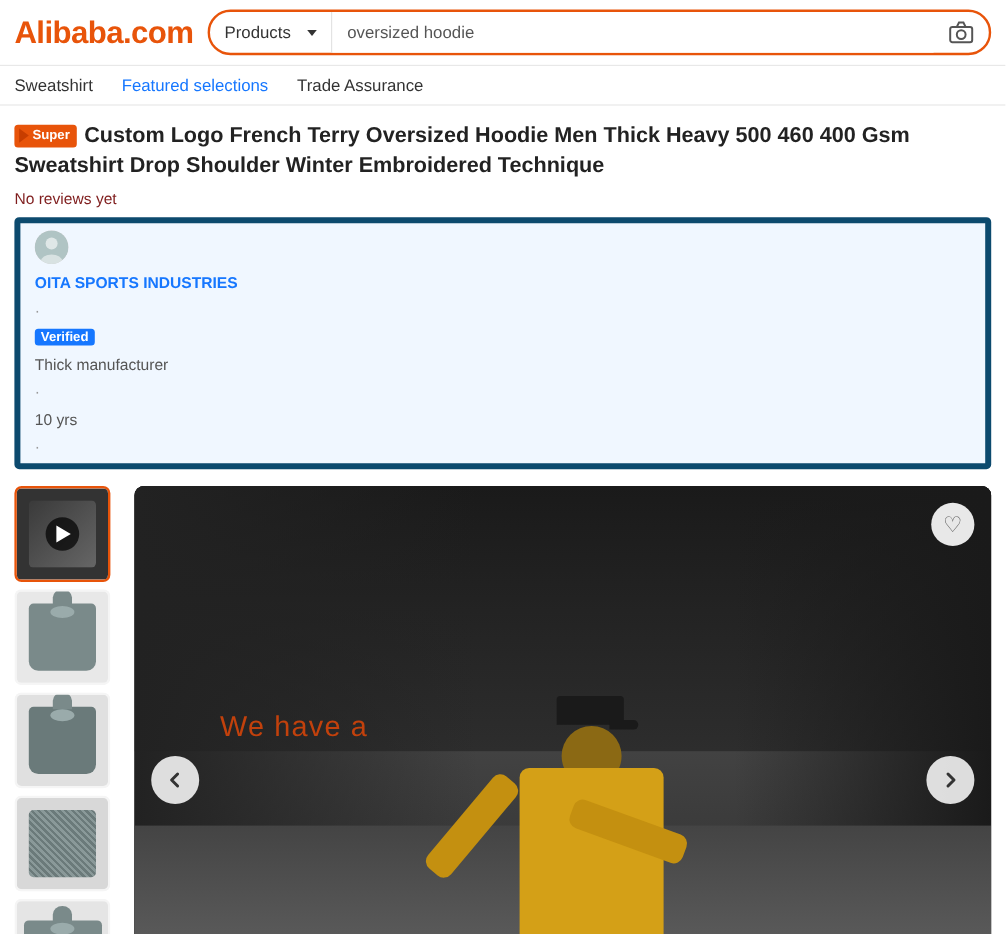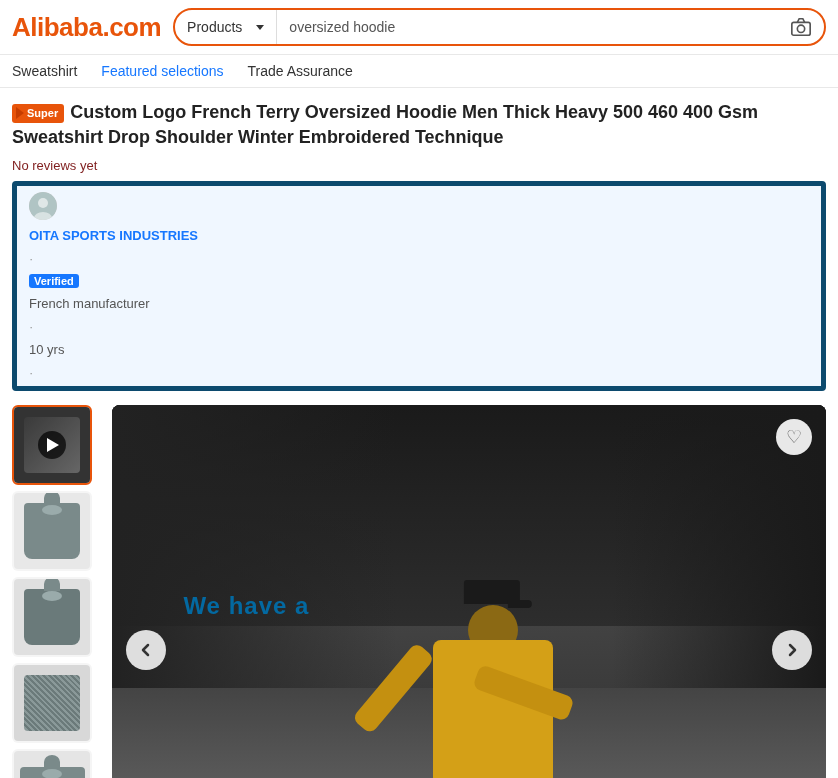--- a/index.html
+++ b/index.html
@@ -391,23 +391,23 @@
       background: rgba(200, 160, 0, 0.4);
       border-radius: 50%;
       filter: blur(8px);
     }
 
     
     .video-text-overlay {
       position: absolute;
       top: 38%;
       left: 10%;
-      color: #0369a1;
+      color: #c2410c;
       font-size: 24px;
-      font-weight: 700;
+      font-weight: 400;
       letter-spacing: 1px;
     }
 
     
     .heart-btn {
       position: absolute;
       top: 14px;
       right: 14px;
       width: 36px;
       height: 36px;
@@ -554,21 +554,21 @@
     <div class="seller-avatar">
       <svg width="28" height="28" viewBox="0 0 28 28">
         <rect width="28" height="28" fill="#b0c4c4" rx="14"></rect>
         <circle cx="14" cy="11" r="5" fill="#fff" opacity="0.6"></circle>
         <ellipse cx="14" cy="26" rx="9" ry="6" fill="#fff" opacity="0.5"></ellipse>
       </svg>
     </div>
     <span class="seller-name">OITA SPORTS INDUSTRIES</span>
     <span class="seller-dot">·</span>
     <span class="verified-badge">Verified</span>
-    <span class="seller-type">French manufacturer</span>
+    <span class="seller-type">Thick manufacturer</span>
     <span class="seller-dot">·</span>
     <span class="seller-years">10 yrs</span>
     <span class="seller-dot">·</span>
   </div>
 
   <div class="main-content">
 
     <div class="thumbnails">
 
       <div class="thumbnail active">

